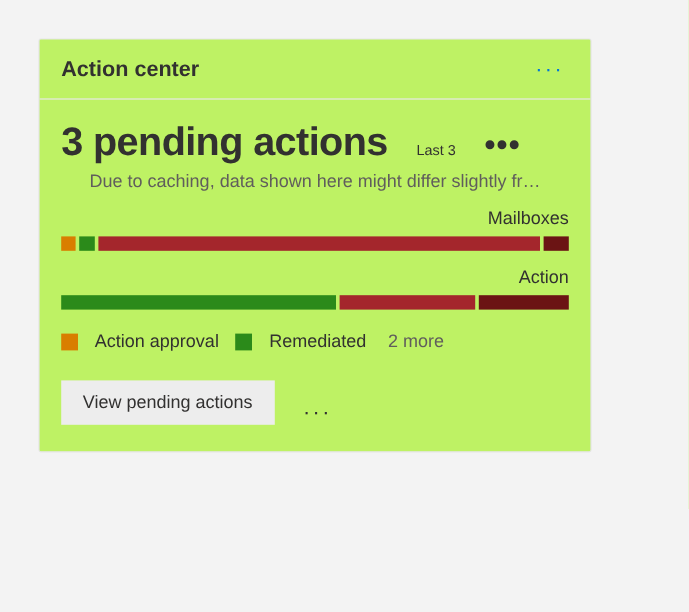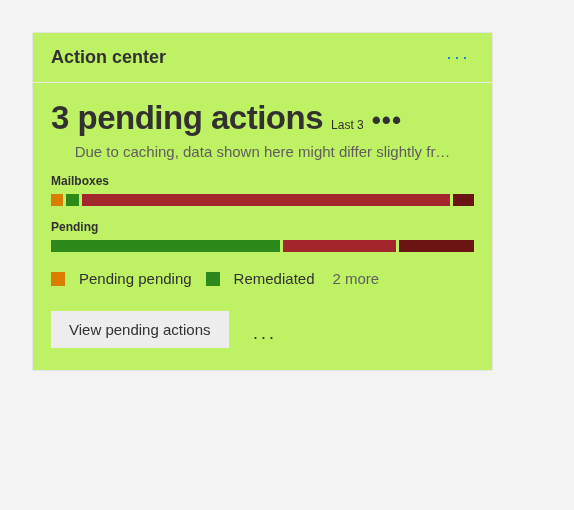--- a/index.html
+++ b/index.html
@@ -34,21 +34,21 @@
       letter-spacing: 2px;
       cursor: pointer;
       padding: 0 4px;
     }
     .card-body {
       padding: 16px 18px 22px 18px;
     }
     .headline-row {
       display: flex;
       align-items: baseline;
-      gap: 8px;
+      gap: 24px;
       white-space: nowrap;
       overflow: hidden;
     }
     .headline {
       font-size: 33px;
       font-weight: 700;
       color: #323130;
       letter-spacing: -0.5px;
     }
     .suffix {
@@ -65,25 +65,26 @@
     .caption {
       margin-top: 6px;
       font-size: 15px;
       color: #605e5c;
       white-space: nowrap;
       overflow: hidden;
       text-overflow: ellipsis;
       text-align: center;
     }
     .group-label {
-      font-size: 12px;
-      font-weight: 700;
+      font-size: 15px;
+      font-weight: 400;
       color: #323130;
       margin-top: 14px;
       margin-bottom: 6px;
+      text-align: right;
     }
     .bar {
       display: flex;
       height: 12px;
       width: 100%;
       gap: 3px;
     }
     .seg { height: 100%; }
     .legend {
       display: flex;
@@ -140,30 +141,30 @@
     </div>
     <div class="caption">Due to caching, data shown here might differ slightly fr…</div>
     <div id="groups-container">
         <div class="group-label">Mailboxes</div>
         <div class="bar">
           <div class="seg" style="background: rgb(217, 126, 0); flex: 0.03 0 0px;"></div>
           <div class="seg" style="background: rgb(43, 138, 26); flex: 0.03 0 0px;"></div>
           <div class="seg" style="background: rgb(164, 38, 44); flex: 0.89 0 0px;"></div>
           <div class="seg" style="background: rgb(107, 20, 20); flex: 0.05 0 0px;"></div>
         </div>
-        <div class="group-label">Pending</div>
+        <div class="group-label">Action</div>
         <div class="bar">
           <div class="seg" style="background: rgb(43, 138, 26); flex: 0.55 0 0px;"></div>
           <div class="seg" style="background: rgb(164, 38, 44); flex: 0.27 0 0px;"></div>
           <div class="seg" style="background: rgb(107, 20, 20); flex: 0.18 0 0px;"></div>
         </div>
       </div>
     <div class="legend" id="legend-container">
         <span class="swatch" style="background: rgb(217, 126, 0);"></span>
-        <span>Pending pending</span>
+        <span>Action approval</span>
         <span class="swatch" style="background: rgb(43, 138, 26);"></span>
         <span>Remediated</span>
         <span class="legend-more">2 more</span>
       </div>
     <div class="footer-row">
       <button class="btn">View pending actions</button>
       <div class="more-dark">···</div>
     </div>
   </div>
 </div>

